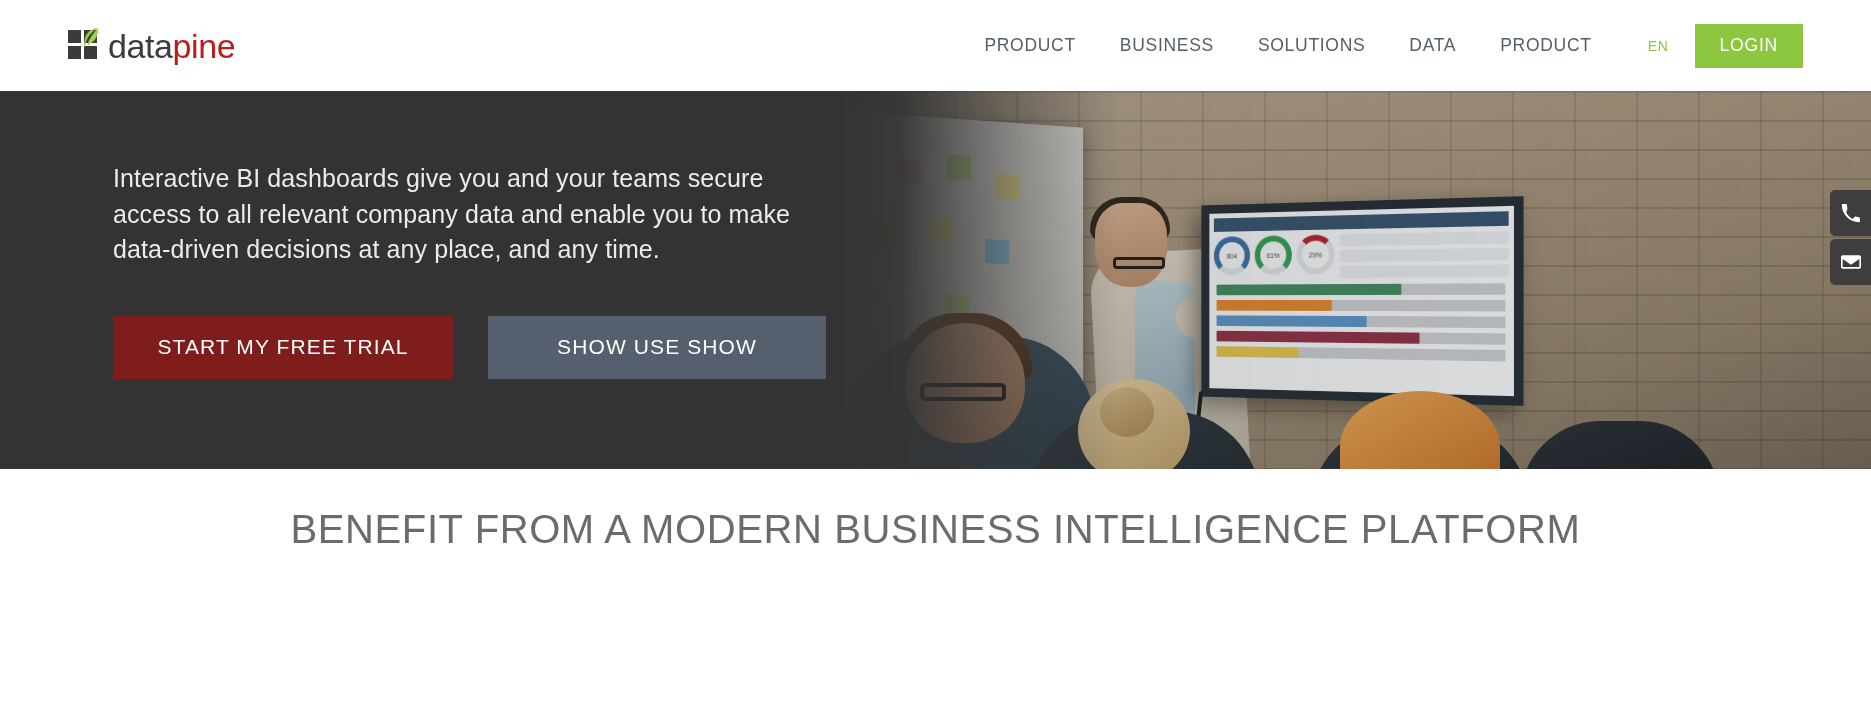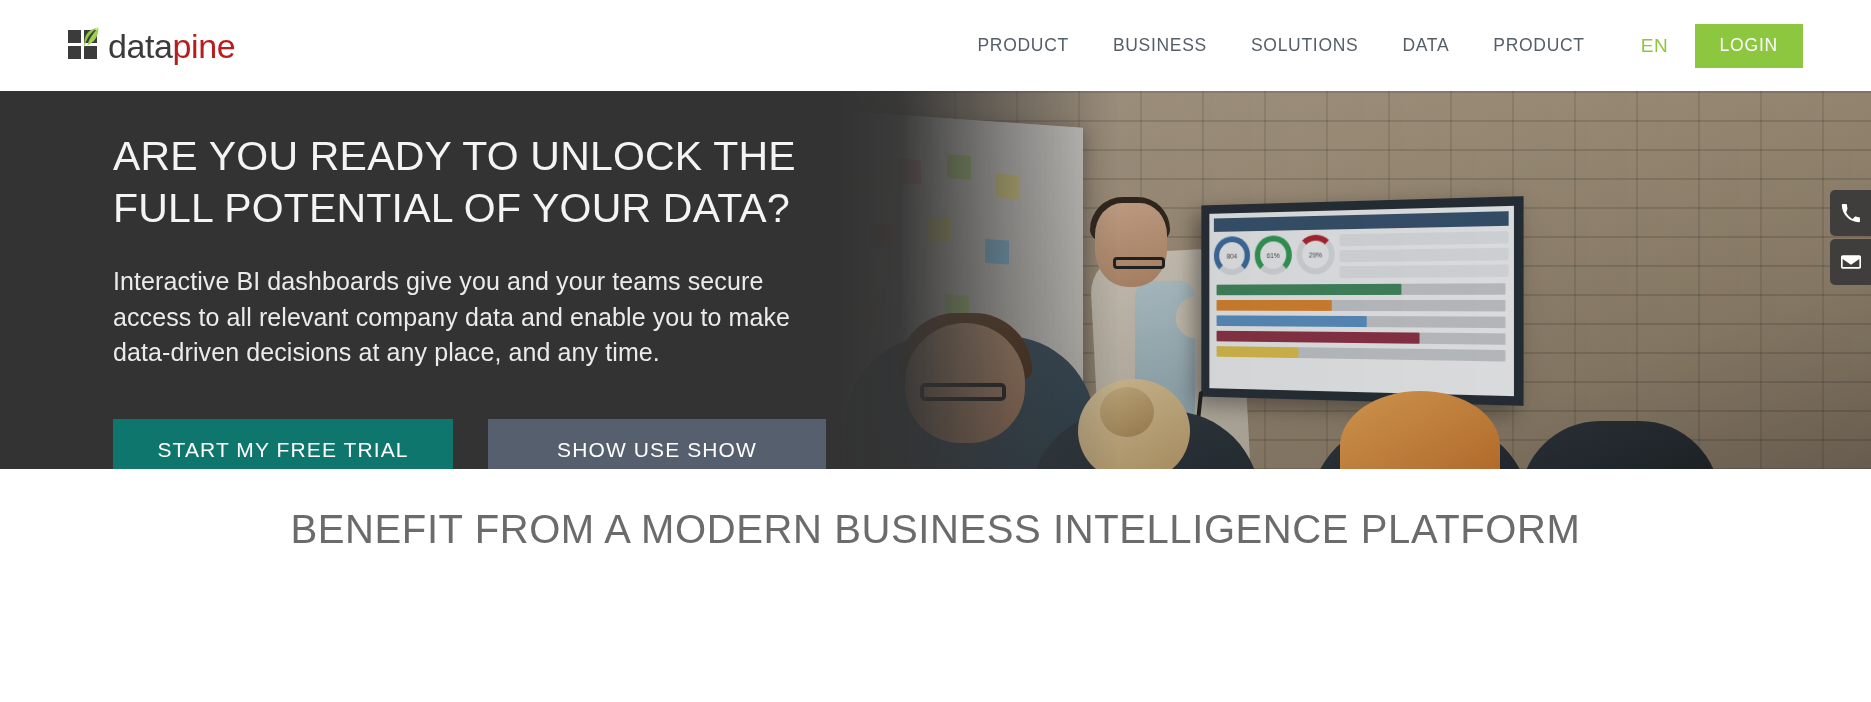--- a/index.html
+++ b/index.html
@@ -44,21 +44,21 @@
     color:#555f68;
     font-size:17.5px;
     letter-spacing:.7px;
     padding:0 22px;
     text-decoration:none;
     cursor:pointer;
     white-space:nowrap;
   }
   .nav-lang {
     color:#8dc63f;
-    font-size:19px;
+    font-size:14px;
     letter-spacing:.7px;
     padding:0 26px 0 34px;
     cursor:pointer;
   }
   .login-btn {
     background:#8dc63f;
     color:#ffffff;
     font-size:17.5px;
     letter-spacing:.8px;
     height:44px;
@@ -116,21 +116,21 @@
   .hero-buttons { display:flex; margin-top:48px; }
   .btn {
     height:63px;
     display:flex; align-items:center; justify-content:center;
     color:#ffffff;
     font-size:21px;
     letter-spacing:1.1px;
     border:none; cursor:pointer;
     font-family:"Liberation Sans", sans-serif;
   }
-  .btn-primary { background:#0f766e; width:340px; }
+  .btn-primary { background:#7f1d1d; width:340px; }
   .btn-secondary { background:#555f6e; width:338px; margin-left:35px; }
 
   
   .scene { position:absolute; inset:0; z-index:1; }
   .wall {
     position:absolute; left:830px; top:0; right:0; bottom:0;
     background:
       repeating-linear-gradient(to bottom,
         rgba(0,0,0,.13) 0px, rgba(0,0,0,.13) 2px,
         rgba(0,0,0,0) 2px, rgba(0,0,0,0) 29px),
@@ -382,21 +382,20 @@
 
         <div class="fg-person-3"></div>
         <div class="fg-hair-3"></div>
 
         <div class="fg-person-4"></div>
       </div>
       <div class="hero-overlay"></div>
     </div>
 
     <div class="hero-content">
-      <h1 class="hero-h1">ARE YOU READY TO UNLOCK THE FULL POTENTIAL OF YOUR DATA?</h1>
       <p class="hero-p">Interactive BI dashboards give you and your teams secure access to all relevant company data and enable you to make data-driven decisions at any place, and any time.</p>
       <div class="hero-buttons">
         <button class="btn btn-primary">START MY FREE TRIAL</button>
         <button class="btn btn-secondary">SHOW USE SHOW</button>
       </div>
     </div>
   </div>
 
   <div class="side-tabs">
     <div class="side-tab">

